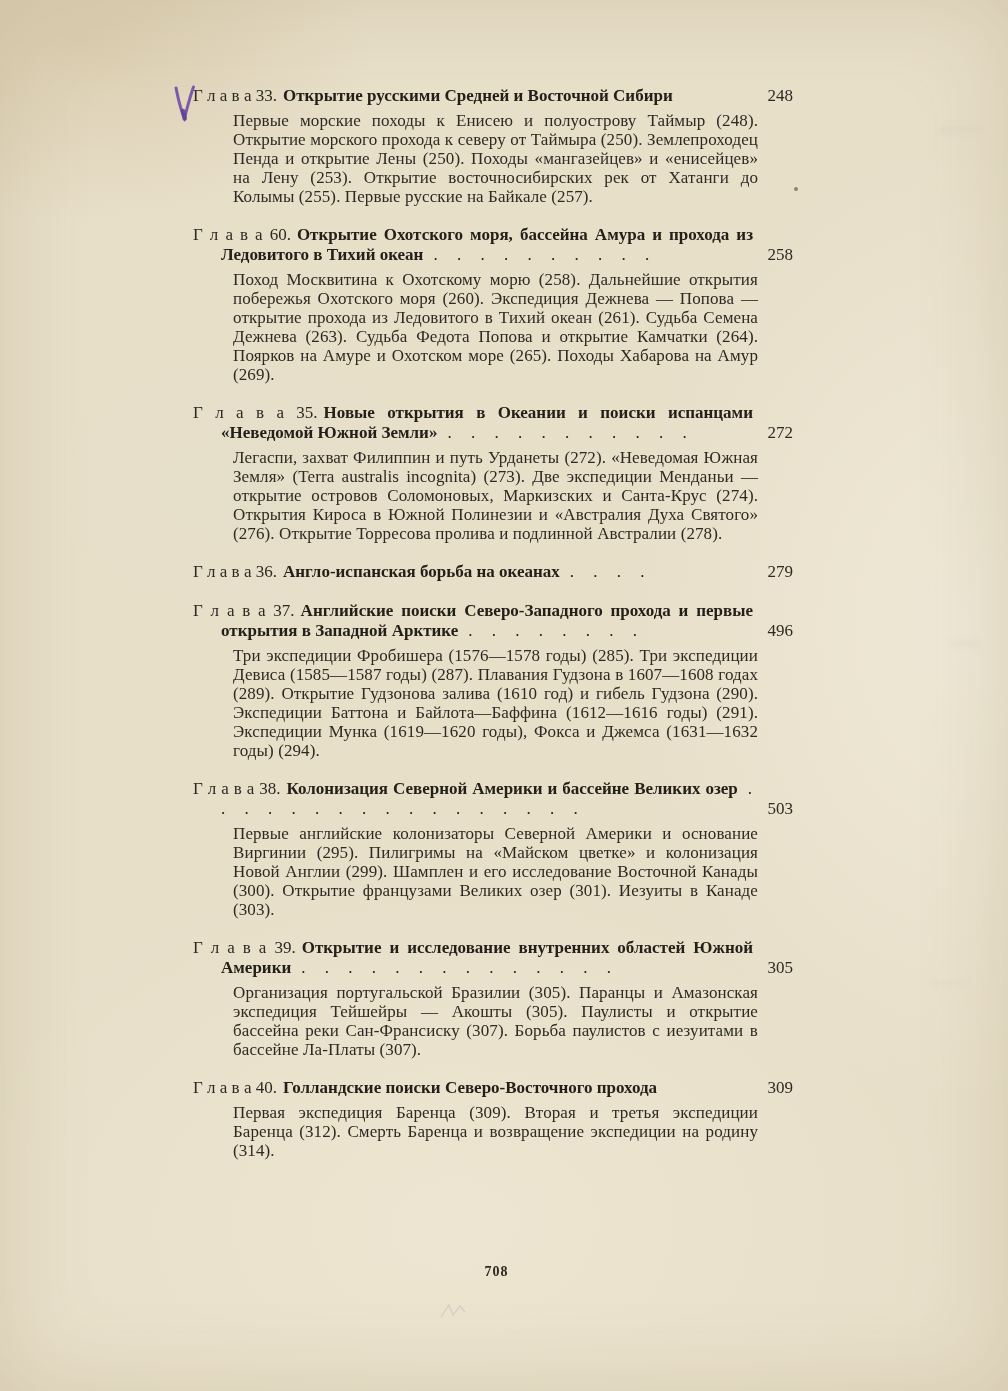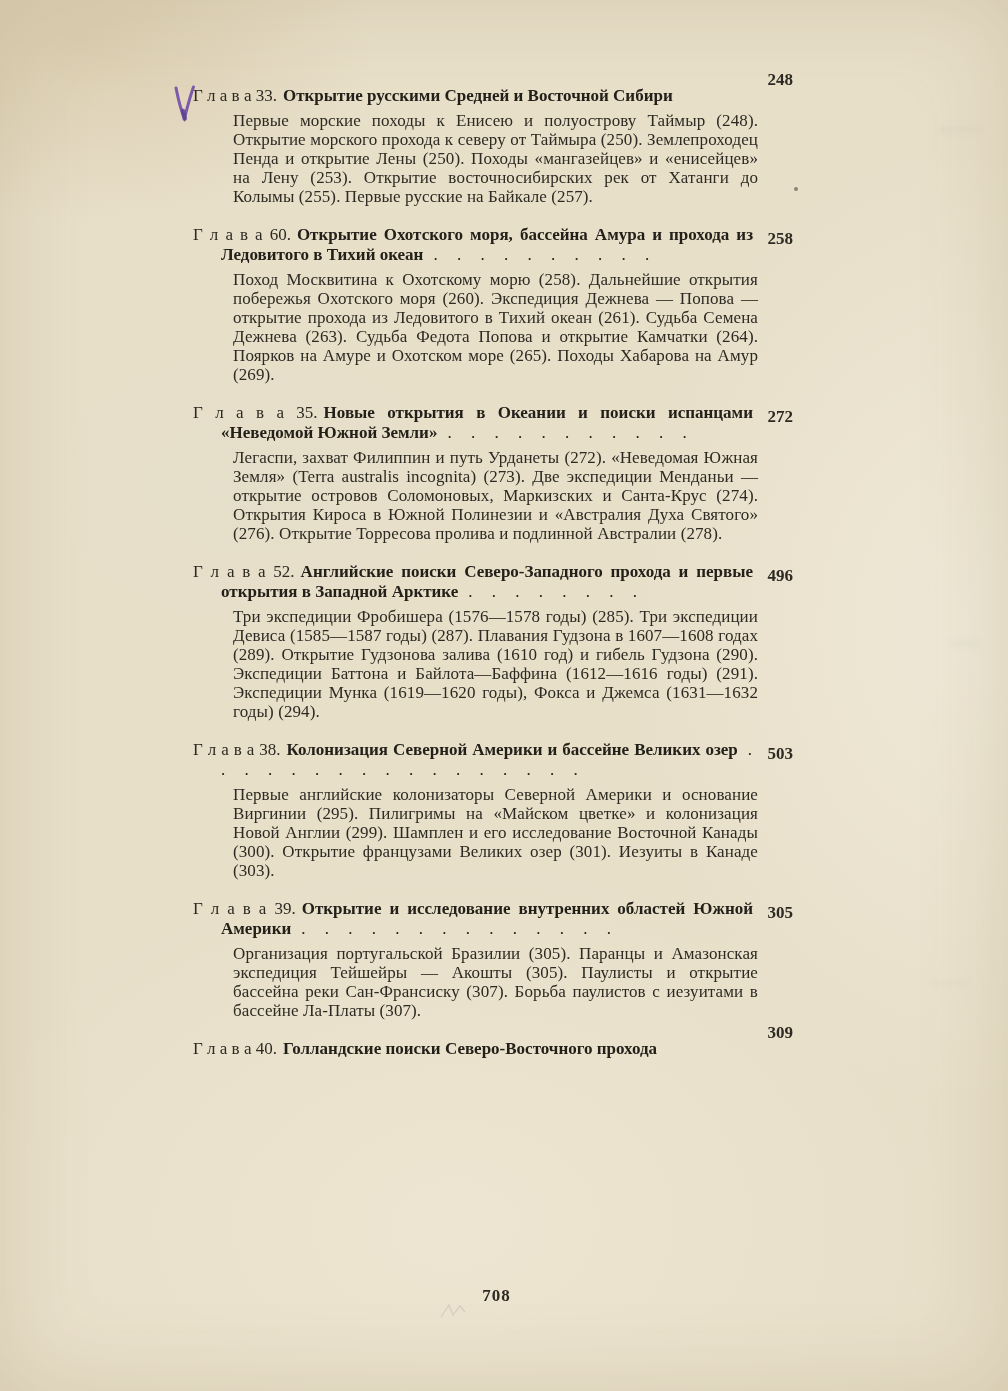--- a/index.html
+++ b/index.html
@@ -47,41 +47,40 @@
     white-space: nowrap;
   }
   .leader {
     font-weight: normal;
     word-spacing: 13px;
     margin-left: 10px;
     letter-spacing: 1px;
   }
   .chapter-page {
     position: absolute;
-    right: 0; bottom: 16px;
-    font-weight: bold;
+    right: 0; bottom: 0;
+    font-weight: normal;
     color: var(--ink, #2d2a23);
     text-indent: 0;
   }
   .chapter-summary {
     margin: 0 35px 0 40px;
     line-height: 19px;
     text-align: justify;
     letter-spacing: 0.1px;
   }
   .page-footer {
     position: absolute;
     left: 193px; top: 1264px;
     width: 607px;
     text-align: center;
     font-weight: bold;
-    font-size: 17px;
+    font-size: 14px;
     letter-spacing: 1px;
     color: var(--ink, #2d2a23);
-    margin-top: 22px;
   }
   .pen-check {
     position: absolute;
     left: 171px; top: 85px;
     width: 26px; height: 38px;
   }
   .ink-speck {
     position: absolute;
     left: 794px; top: 187px;
     width: 4px; height: 4px;
@@ -133,25 +132,29 @@
 
   <section class="chapter">
     <div class="chapter-header">
       <span class="chapter-label">Г л а в а 35.</span><span class="chapter-title">Новые открытия в Океании и поиски испанцами «Неведомой Южной Земли»</span><span class="leader">. . . . . . . . . . .</span>
       <span class="chapter-page">272</span>
     </div>
     <p class="chapter-summary">Легаспи, захват Филиппин и путь Урданеты (272). «Неведомая Южная Земля» (Terra australis incognita) (273). Две экспедиции Менданьи — открытие островов Соломоновых, Маркизских и Санта-Крус (274). Открытия Кироса в Южной Полинезии и «Австралия Духа Святого» (276). Открытие Торресова пролива и подлинной Австралии (278).</p>
   </section>
 
   <section class="chapter">
+    <div class="chapter-header">
+      <span class="chapter-label">Г л а в а 36.</span><span class="chapter-title">Англо-испанская борьба на океанах</span><span class="leader">. . . .</span>
+      <span class="chapter-page">279</span>
+    </div>
   </section>
 
   <section class="chapter">
     <div class="chapter-header">
-      <span class="chapter-label">Г л а в а 52.</span><span class="chapter-title">Английские поиски Северо-Западного прохода и первые открытия в Западной Арктике</span><span class="leader">. . . . . . . .</span>
+      <span class="chapter-label">Г л а в а 37.</span><span class="chapter-title">Английские поиски Северо-Западного прохода и первые открытия в Западной Арктике</span><span class="leader">. . . . . . . .</span>
       <span class="chapter-page">496</span>
     </div>
     <p class="chapter-summary">Три экспедиции Фробишера (1576—1578 годы) (285). Три экспедиции Девиса (1585—1587 годы) (287). Плавания Гудзона в 1607—1608 годах (289). Открытие Гудзонова залива (1610 год) и гибель Гудзона (290). Экспедиции Баттона и Байлота—Баффина (1612—1616 годы) (291). Экспедиции Мунка (1619—1620 годы), Фокса и Джемса (1631—1632 годы) (294).</p>
   </section>
 
   <section class="chapter">
     <div class="chapter-header">
       <span class="chapter-label">Г л а в а 38.</span><span class="chapter-title">Колонизация Северной Америки и бассейне Великих озер</span><span class="leader">. . . . . . . . . . . . . . . . .</span>
       <span class="chapter-page">503</span>
     </div>
@@ -164,20 +167,21 @@
       <span class="chapter-page">305</span>
     </div>
     <p class="chapter-summary">Организация португальской Бразилии (305). Паранцы и Амазонская экспедиция Тейшейры — Акошты (305). Паулисты и открытие бассейна реки Сан-Франсиску (307). Борьба паулистов с иезуитами в бассейне Ла-Платы (307).</p>
   </section>
 
   <section class="chapter">
     <div class="chapter-header">
       <span class="chapter-label">Г л а в а 40.</span><span class="chapter-title">Голландские поиски Северо-Восточного прохода</span><span class="leader"></span>
       <span class="chapter-page">309</span>
     </div>
+    <p class="chapter-summary">Первая экспедиция Баренца (309). Вторая и третья экспедиции Баренца (312). Смерть Баренца и возвращение экспедиции на родину (314).</p>
   </section>
 </main>
 
 <div class="page-footer">708</div>
 
 <div class="ink-speck"></div>
 <div class="bleed bleed-1"></div>
 <div class="bleed bleed-2"></div>
 <div class="bleed bleed-3"></div>
 <svg class="pencil-smudge" width="34" height="22" viewBox="0 0 34 22" aria-hidden="true">

